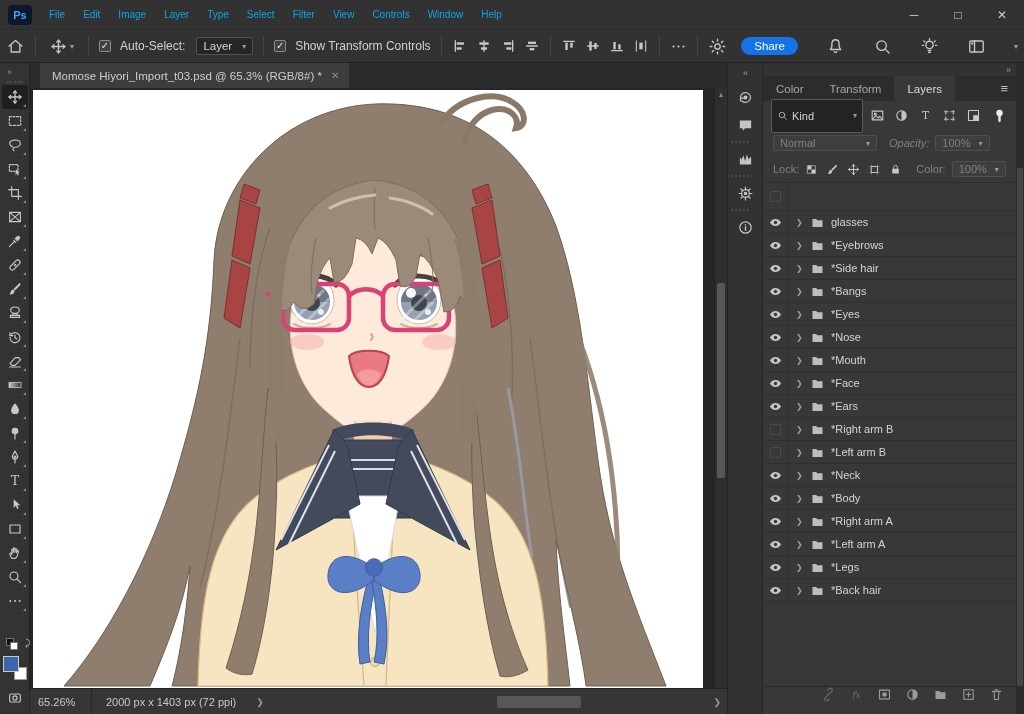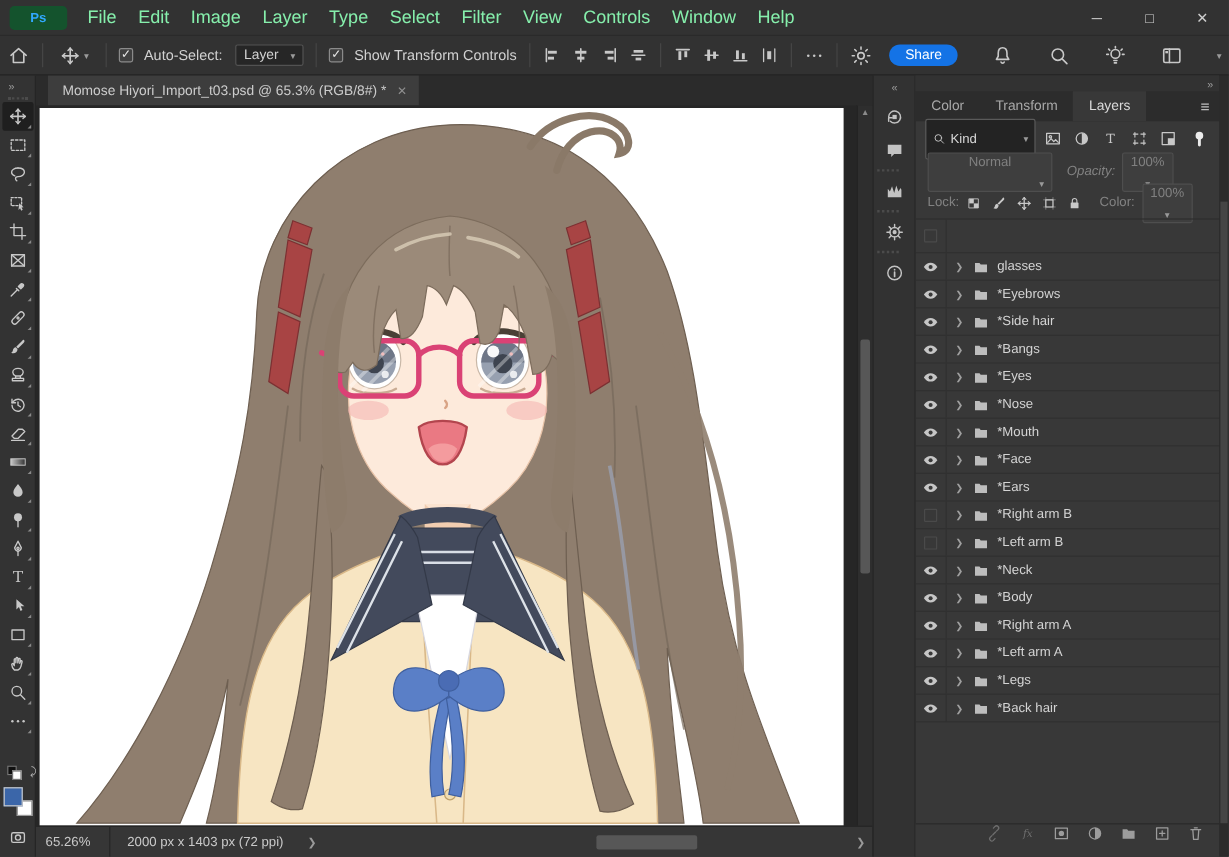--- a/index.html
+++ b/index.html
@@ -3,23 +3,23 @@
 <meta charset="utf-8">
 <style>
   * { margin:0; padding:0; box-sizing:border-box; user-select:none; }
   html,body { width:1024px; height:714px; overflow:hidden; background:#1d1d1d;
     font-family:"Liberation Sans", sans-serif; }
   .window { width:1024px; height:714px; display:flex; flex-direction:column; background:#323232; }
 
   
   .menubar { height:30px; background:#323232; display:flex; align-items:center; gap:2px;
     border-bottom:1px solid #2a2a2a; flex:0 0 30px; }
-  .ps-badge { width:48px; height:20px; margin:0 6px 0 8px; background:#14532d; border-radius:4px;
+  .ps-badge { width:24px; height:20px; margin:0 6px 0 8px; background:#0f172a; border-radius:4px;
     color:#31a8ff; font-size:11px; font-weight:bold; display:flex; align-items:center; justify-content:center; }
-  .menu-item { color:#86efac; font-size:15px; padding:4px 9px; border-radius:3px; cursor:default; }
+  .menu-item { color:#0ea5e9; font-size:10px; padding:4px 9px; border-radius:3px; cursor:default; }
   .win-controls { margin-left:auto; display:flex; }
   .win-btn { width:44px; height:30px; color:#cfcfcf; font-size:12px; display:flex; align-items:center; justify-content:center; }
 
   
   .optionsbar { height:33px; background:#323232; border-bottom:1px solid #212121; display:flex;
     align-items:center; flex:0 0 33px; padding:0 6px; gap:4px; color:#cfcfcf; }
   .ob-sep { width:1px; height:20px; background:#454545; margin:0 6px; flex:0 0 1px; }
   .ic { display:inline-flex; align-items:center; justify-content:center; color:#c8c8c8; }
   .ic svg { width:17px; height:17px; }
   .ic.big svg { width:19px; height:19px; }
@@ -98,21 +98,21 @@
   .filter-row { height:29px; display:flex; align-items:center; padding:0 8px; gap:7px; flex:0 0 29px; }
   .kind-box { background:#232323; border:1px solid #5a5a5a; border-radius:2px; height:20px; width:92px;
     display:flex; align-items:center; font-size:11px; color:#d6d6d6; padding:16px 5px; gap:4px; }
   .kind-box .mag svg{ width:11px; height:11px; }
   .kind-box .chev { margin-left:auto; }
   .filter-icons { display:flex; gap:9px; align-items:center; }
   .filter-icons .ic svg { width:15px; height:15px; }
   .blend-row, .lock-row { height:26px; display:flex; align-items:center; padding:0 10px; gap:6px;
     flex:0 0 26px; color:#828282; font-size:11px; }
   .dis-box { background:#3e3e3e; border:1px solid #4e4e4e; border-radius:2px; color:#808080;
-    font-size:11px; padding:1px 6px; display:flex; gap:8px; align-items:center;flex-direction:column; }
+    font-size:11px; padding:1px 6px; display:flex; gap:8px; align-items:center; }
   .lock-icons { display:flex; gap:8px; align-items:center; color:#9a9a9a; }
   .lock-icons .ic svg { width:13px; height:13px; }
   .layers-list { flex:1; overflow:hidden; position:relative; border-top:1px solid #2e2e2e; }
   .layer-row { height:23px; display:flex; align-items:stretch; border-bottom:1px solid #303030; }
   .layer-row.tall { height:28px; }
   .eye-cell { width:26px; border-right:1px solid #303030; display:flex; align-items:center; justify-content:center; color:#c6c6c6; }
   .eye-cell svg { width:15px; height:15px; }
   .eye-off { width:11px; height:11px; border:1px solid #4a4a4a; border-radius:1px; }
   .layer-content { flex:1; display:flex; align-items:center; gap:6px; padding-left:7px; font-size:11px; color:#d4d4d4; }
   .chev-r { color:#9f9f9f; font-size:8px; width:8px; }

